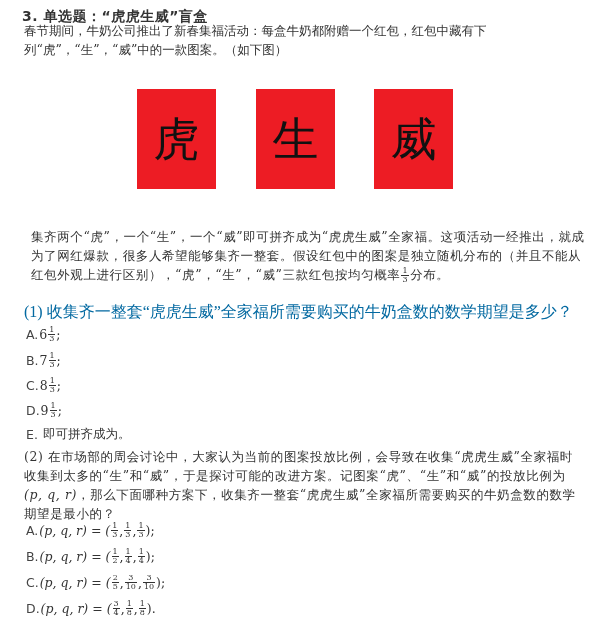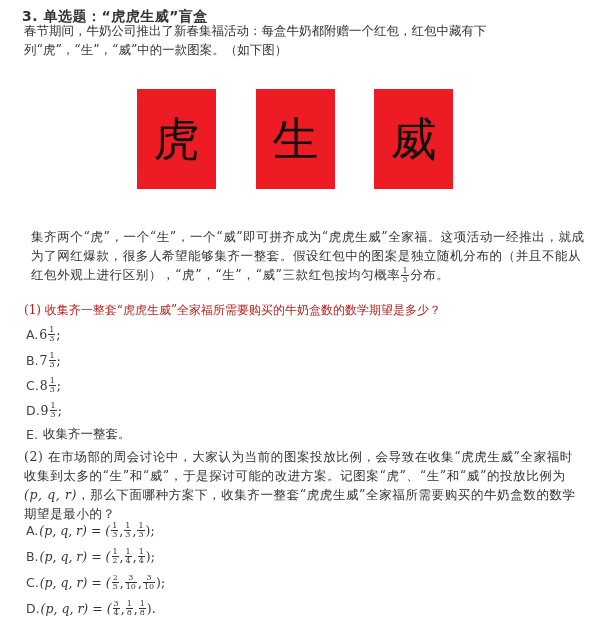--- a/index.html
+++ b/index.html
@@ -36,21 +36,21 @@
     .p1 { left: 137px; }
     .p2 { left: 256px; }
     .p3 { left: 374px; }
     .desc { top: 227px; width: 560px; letter-spacing: 0.6px; margin-left: 7px; }
     .frac {
       display: inline-block; vertical-align: middle;
       font-size: 8px; line-height: 8px; text-align: center; margin: 0 1px;
     }
     .frac .num { display: block; border-bottom: 1px solid #333; padding: 0 1px; }
     .frac .den { display: block; padding: 0 1px; }
-    .q { position: absolute; left: 24px; font-size: 12px; color: #b91c1c; }
+    .q { position: absolute; left: 24px; font-size: 16px; color: #0369a1; font-family: Liberation Serif, serif; }
     .q1 { top: 302px; }
     .opt {
       position: absolute; left: 26px; font-size: 12.5px; color: #333;
       height: 22px; display: flex; align-items: center;
     }
     .opt .letter {
       font-family: "DejaVu Sans", "Liberation Sans", sans-serif;
       font-size: 12.5px; color: #444; margin-right: 1px;
     }
     .opt .math { font-family: "DejaVu Serif", "Liberation Serif", serif; font-style: normal; }
@@ -114,21 +114,21 @@
     <span class="letter">D.</span>
     <span class="math">9</span>
     <span class="frac">
         <span class="num">1</span>
         <span class="den">3</span>
       </span>
     <span>;</span>
   </div>
   <div class="opt" style="top:423px">
     <span class="letter">E.</span>
-    <span style="margin-left:4px">收集齐一整套。</span>
+    <span style="margin-left:4px">即可拼齐成为。</span>
   </div>
 
   <div class="para q2">
     <span>(2) 在市场部的周会讨论中，大家认为当前的图案投放比例，会导致在收集“虎虎生威”全家福时收集到太多的“生”和“威”，于是探讨可能的改进方案。记图案“虎”、“生”和“威”的投放比例为</span><i>(p, q, r)</i><span>，那么下面哪种方案下，收集齐一整套“虎虎生威”全家福所需要购买的牛奶盒数的数学期望是最小的？</span>
   </div>
 
   <div class="opt" style="top:519px">
     <span class="letter">A.</span>
     <span class="math" style="font-style:italic">(p, q, r) = (</span>
     <span class="frac">

